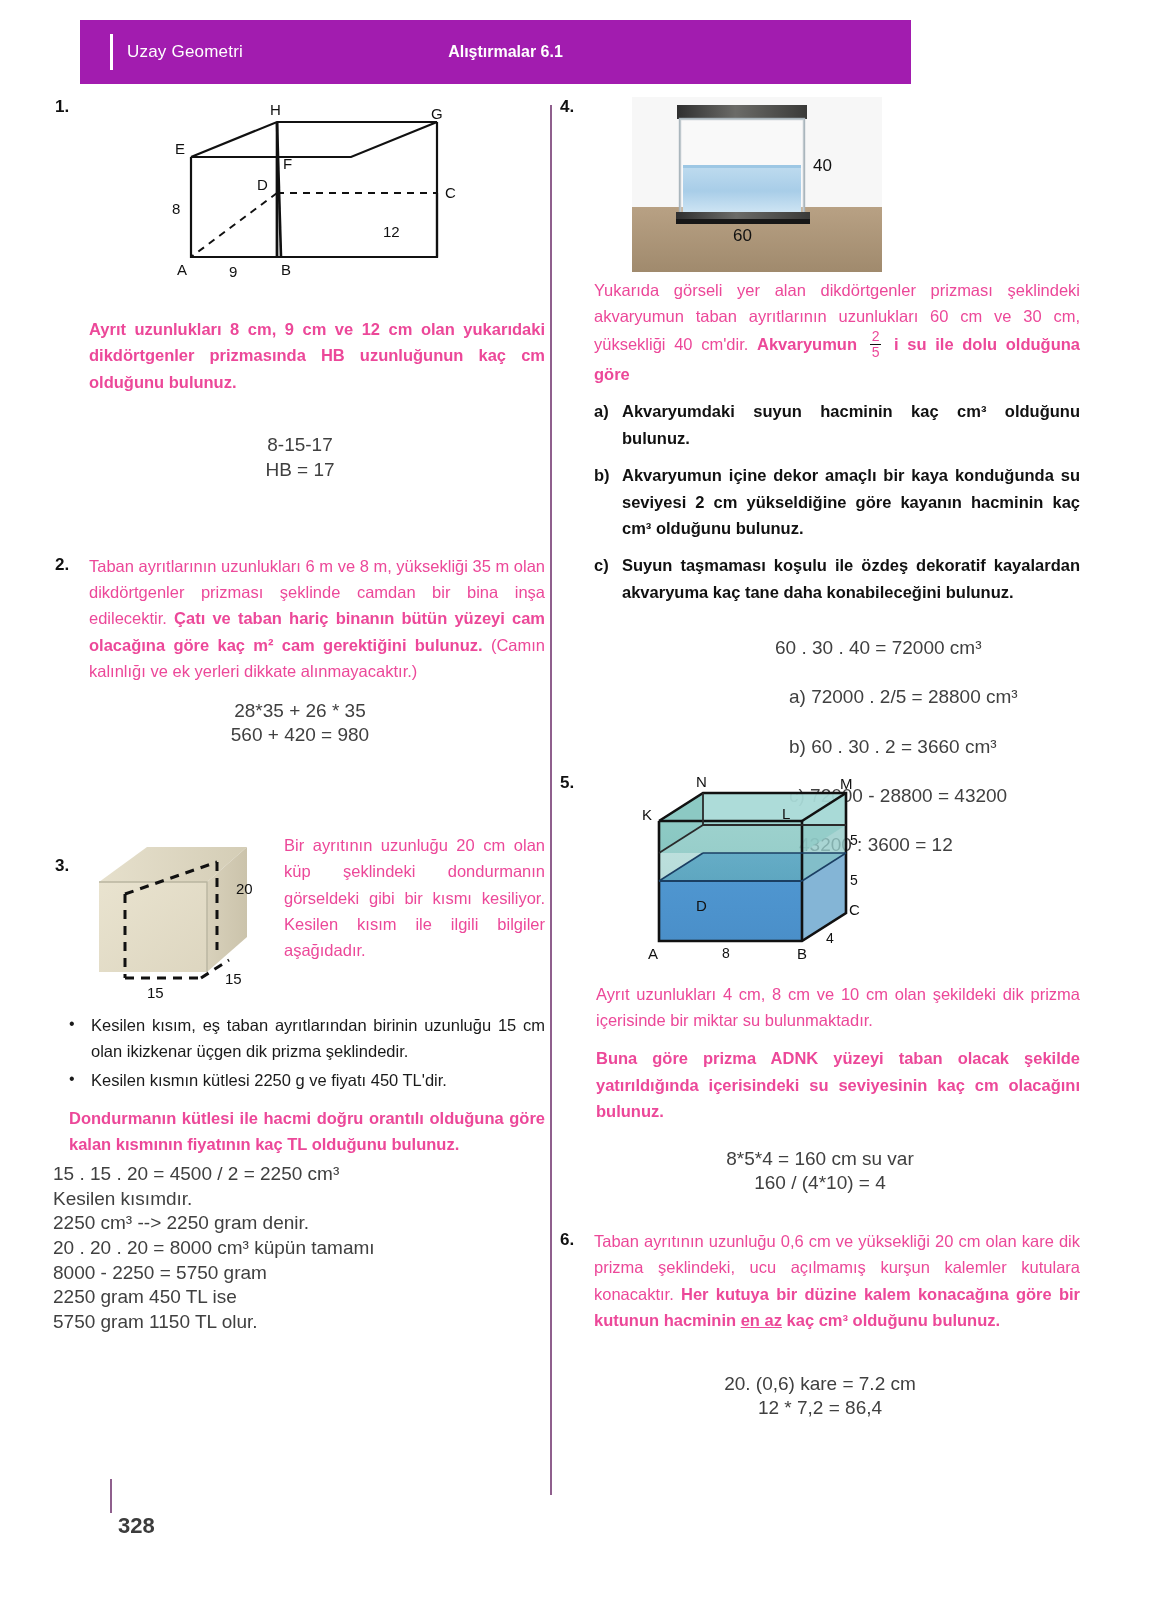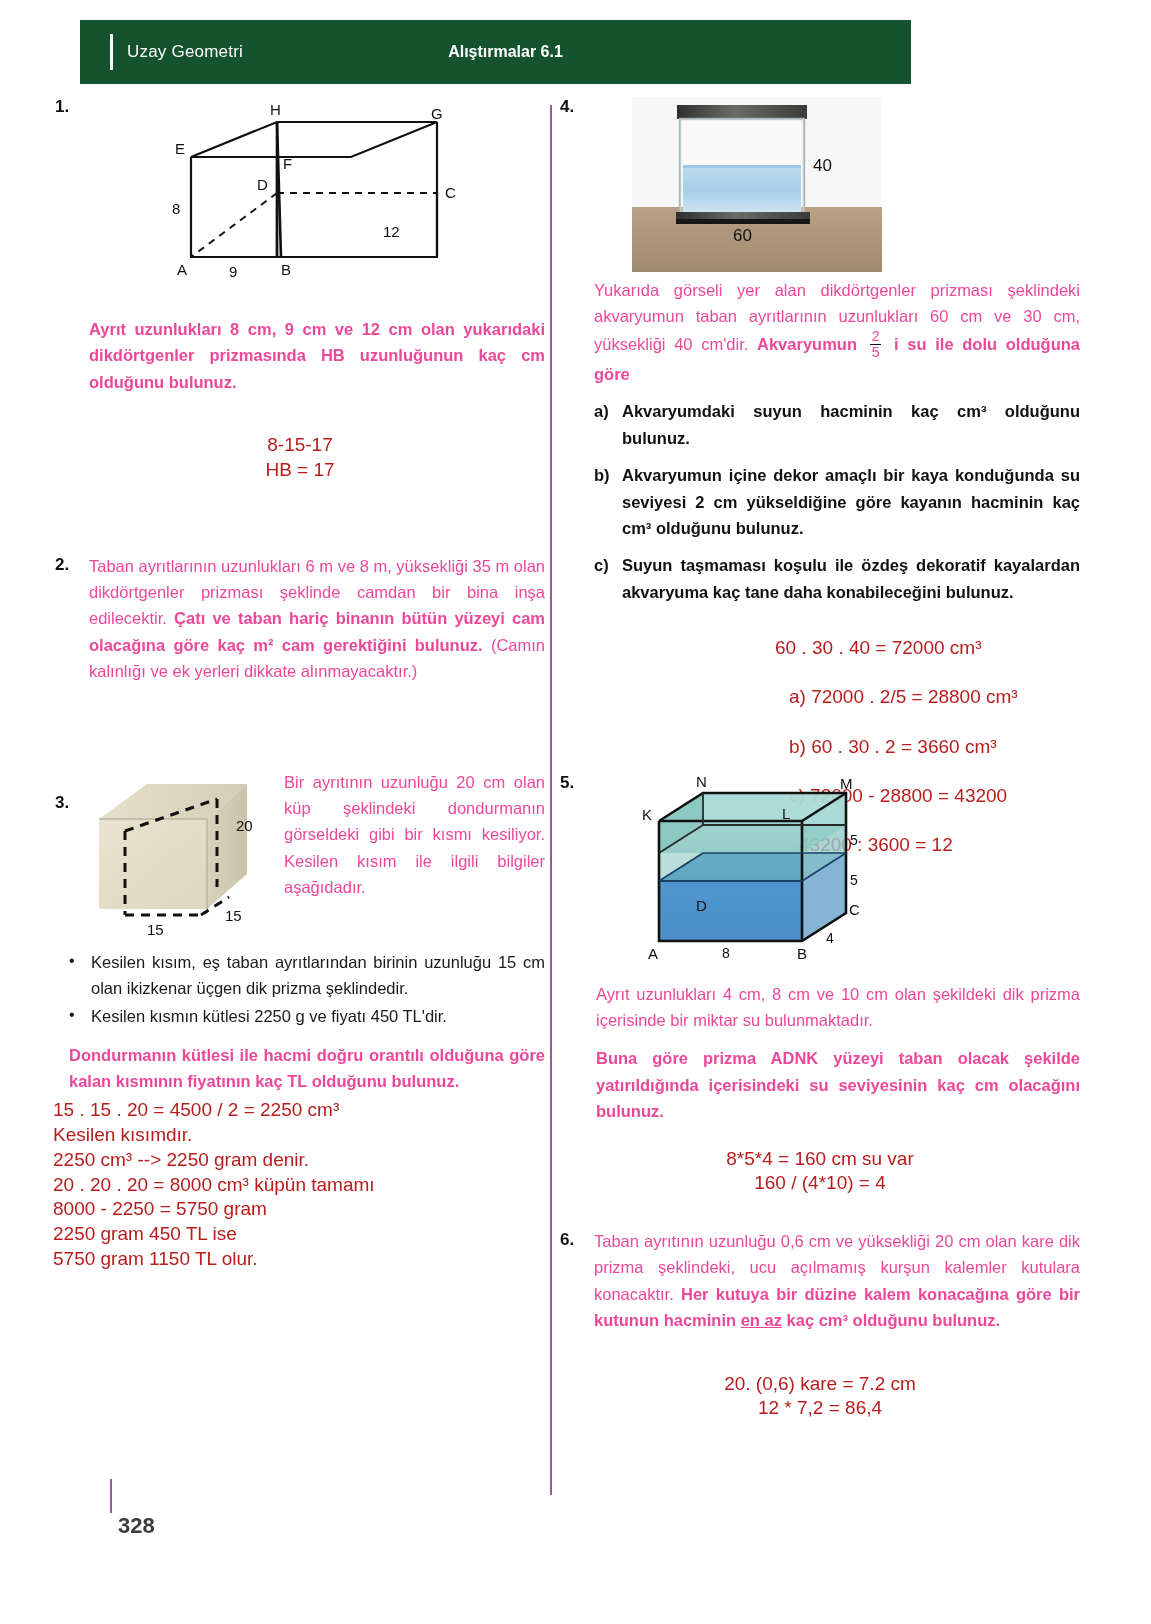--- a/index.html
+++ b/index.html
@@ -10,21 +10,21 @@
     font-family: "Liberation Sans", sans-serif;
     position: relative;
     overflow: hidden;
   }
 
   
   .header {
     position: absolute;
     left: 80px; top: 20px;
     width: 831px; height: 64px;
-    background: #14532d;
+    background: #a21caf;
     display: flex;
     align-items: center;
   }
   .header-rule {
     width: 3px; height: 36px;
     background: #ffffff;
     margin-left: 30px;
   }
   .header-chapter {
     color: #ffffff;
@@ -86,21 +86,21 @@
     line-height: 1.60;
     color: #ec4899;
     text-align: justify;
     text-justify: inter-word;
   }
   p.txt.b, .b { font-weight: bold; }
   .u { text-decoration: underline; }
 
   
   .ans {
-    color: #b91c1c;
+    color: #404040;
     font-size: 19px;
     line-height: 1.30;
     white-space: pre-line;
   }
   .ans.center { text-align: center; }
 
   
   .frac {
     display: inline-block;
     vertical-align: middle;
@@ -234,20 +234,22 @@
 HB = 17</div>
     </div>
 
     <div style="margin-top:70px;">
       <div class="q">
         <div class="q-num">2.</div>
         <div class="q-body">
           <p class="txt"><span>Taban ayrıtlarının uzunlukları 6 m ve 8 m, yüksekliği 35 m olan dikdörtgenler prizması şeklinde camdan bir bina inşa edilecektir. </span><span class="b">Çatı ve taban hariç binanın bütün yüzeyi cam olacağına göre kaç m² cam gerektiğini bulunuz.</span> <span>(Camın kalınlığı ve ek yerleri dikkate alınmayacaktır.)</span></p>
         </div>
       </div>
+      <div class="ans center" style="margin-top:14px;">28*35 + 26 * 35
+560 + 420 = 980</div>
     </div>
 
     <div style="margin-top:84px;">
       <div class="q">
         <div class="q-num" style="padding-top:24px;">3.</div>
         <div class="q-body" style="display:flex; gap:10px;">
           <div class="fig3">
             <svg width="185" height="170" viewBox="0 0 185 170">
               <defs>
                 <linearGradient id="cubeFront" x1="0" y1="0" x2="1" y2="1">

